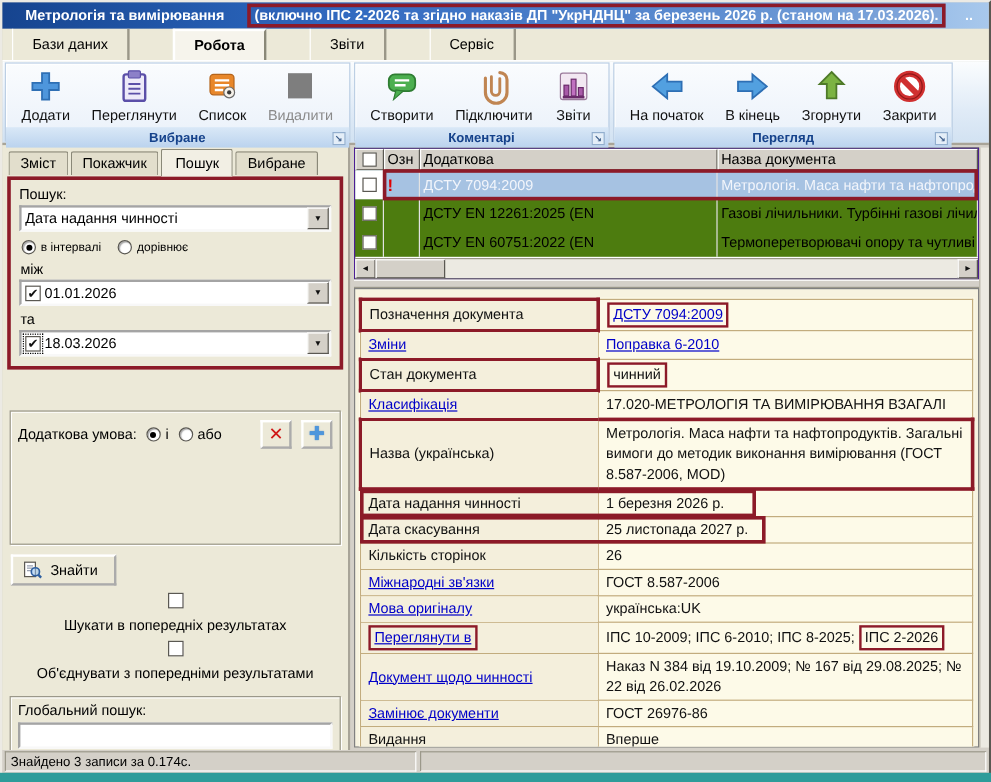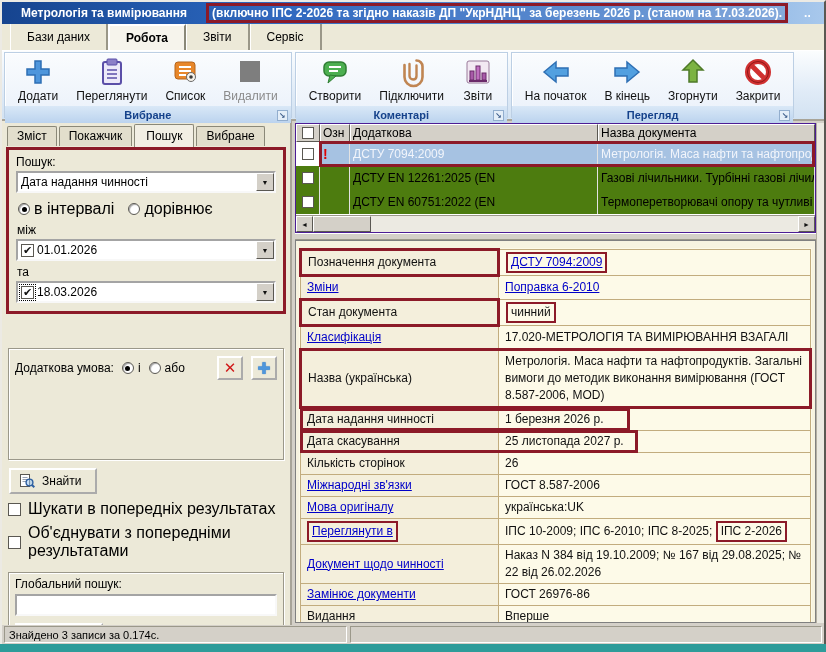--- a/index.html
+++ b/index.html
@@ -16,21 +16,21 @@
   .title-ann { border:3px solid #8C1A28; padding:0 3px; margin-left:3px; background:rgba(60,100,180,.25); }
   .winbtns { margin-left:auto; display:flex; gap:2px; }
   .wbtn { width:18px; height:15px; background:#D4D0C8; border:1px solid; font-size:9px; line-height:11px;
           border-color:#fff #5A5852 #5A5852 #fff; text-align:center; color:#000; }
   .wbtn.clip { width:7px; overflow:hidden; }
   .maxglyph { display:inline-block; width:8px; height:7px; border:1px solid #000; border-top-width:2px; margin-top:3px; }
   .minglyph { display:inline-block; width:8px; height:2px; background:#000; margin-top:9px; }
 
   
   .menubar { height:27px; flex:0 0 27px; display:flex; align-items:stretch; background:#ECE9D8;
-             padding-left:8px; border-bottom:1px solid #fff; }
+             padding-left:8px; border-bottom:1px solid #fff;gap:36px; }
   .mtab { display:flex; align-items:center; padding:0 16px; font-size:12px; color:#000;
           border-right:2px solid #9A9788; border-left:1px solid #fff; }
   .mtab.active { font-weight:bold; background:#F6F4EC; border:2px solid; border-color:#fff #8A8878 #8A8878 #fff; border-bottom:none; }
 
   
   .ribbon { height:70px; flex:0 0 70px; display:flex; gap:3px; padding:1px 2px 1px 2px;
             background:linear-gradient(#FBFDFE,#E0EBF7 60%,#D2E2F2); border-bottom:2px solid #A8A498; }
   .rgroup { display:flex; flex-direction:column; border:1px solid #BCCFE4; background:linear-gradient(#FAFCFE,#EAF1FA);
             box-shadow:inset 1px 1px 0 #fff; }
   .rbuttons { flex:1; display:flex; align-items:center; padding:2px 4px; }
@@ -61,42 +61,42 @@
   .searchbox { border:3px solid #8C1A28; margin:1px 1px 0 1px; padding:5px 7px 8px; }
   .flabel { font-size:12px; margin-bottom:2px; }
   .combo { display:flex; height:22px; border:2px inset #F8F8F8; background:#fff; align-items:center; font-size:12px; }
   .combo .txt { flex:1; padding:0 3px; white-space:nowrap; overflow:hidden; }
   .combo .drop { width:18px; align-self:stretch; background:#D4D0C8; border:1px solid;
                  border-color:#fff #5A5852 #5A5852 #fff; display:flex; align-items:center; justify-content:center;
                  font-size:7px; color:#111; }
   .cbx { width:13px; height:13px; flex:0 0 13px; background:#fff; border:1px solid #5A5852; margin-left:3px;
          display:flex; align-items:center; justify-content:center; font-size:11px; font-weight:bold; color:#111; }
   .cbx.focus { outline:1px dotted #000; outline-offset:1px; }
-  .radioline { display:flex; align-items:center; gap:14px; margin:7px 2px 5px; font-size:16px; }
+  .radioline { display:flex; align-items:center; gap:14px; margin:7px 2px 5px; font-size:10px; }
   .ritem { display:flex; align-items:center; gap:4px; }
   .radio { width:12px; height:12px; border-radius:50%; background:#fff; border:1px solid #5A5852;
            display:inline-flex; align-items:center; justify-content:center;
            box-shadow:inset 1px 1px 1px rgba(0,0,0,.35); }
   .radio.sel::after { content:""; width:5px; height:5px; border-radius:50%; background:#000; }
   .datelabel { font-size:12px; margin:4px 1px 2px; }
 
   
   .gbox { border:1px solid #9B988A; box-shadow:1px 1px 0 #fff, inset 1px 1px 0 #fff; }
   .extrabox { margin:34px 3px 0 3px; height:112px; flex:0 0 112px; padding:7px 6px; }
   .extrarow { display:flex; align-items:center; font-size:12px; gap:8px; }
   .sqbtn { width:26px; height:24px; background:#ECE9D8; border:2px outset #fff; display:flex;
            align-items:center; justify-content:center; font-size:14px; font-weight:bold; }
   .xglyph { color:#D01818; font-size:15px; }
   .plusglyph { color:#4E96DC; font-size:16px; text-shadow:0 0 1px #2E6FB4; }
 
   .btn { background:#ECE9D8; border:2px outset #fff; font-size:12px; display:inline-flex;
          align-items:center; gap:7px; padding:3px 14px 3px 8px; }
   .findbtn { margin:8px 0 0 4px; align-self:flex-start; }
 
-  .cbline { display:flex; align-items:center; gap:7px; font-size:16px; margin:6px 3px 0; }
+  .cbline { display:flex; align-items:center; gap:7px; font-size:12px; margin:6px 3px 0;flex-direction:column; }
   .cbbox { width:13px; height:13px; flex:0 0 13px; border:1px solid #5A5852; background:#fff; }
 
   .globox { margin:12px 3px 0; padding:3px 6px 8px; }
   .globox .flabel { margin:1px 0 3px; }
   .gsinput { width:100%; height:22px; border:2px inset #F8F8F8; background:#fff; font-size:12px;
              font-family:"Liberation Sans","DejaVu Sans",sans-serif; padding:0 3px; }
   .globox .btn { margin-top:7px; }
 
   
   .results { height:110px; flex:0 0 110px; background:#4d7c0f; border:1px solid #4c1d95;

